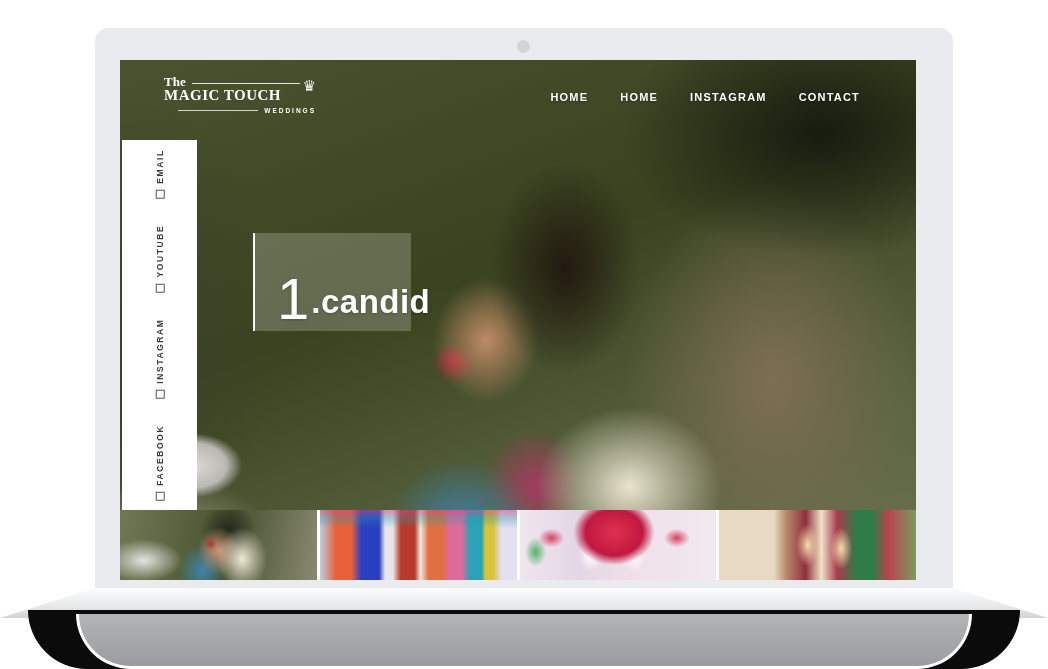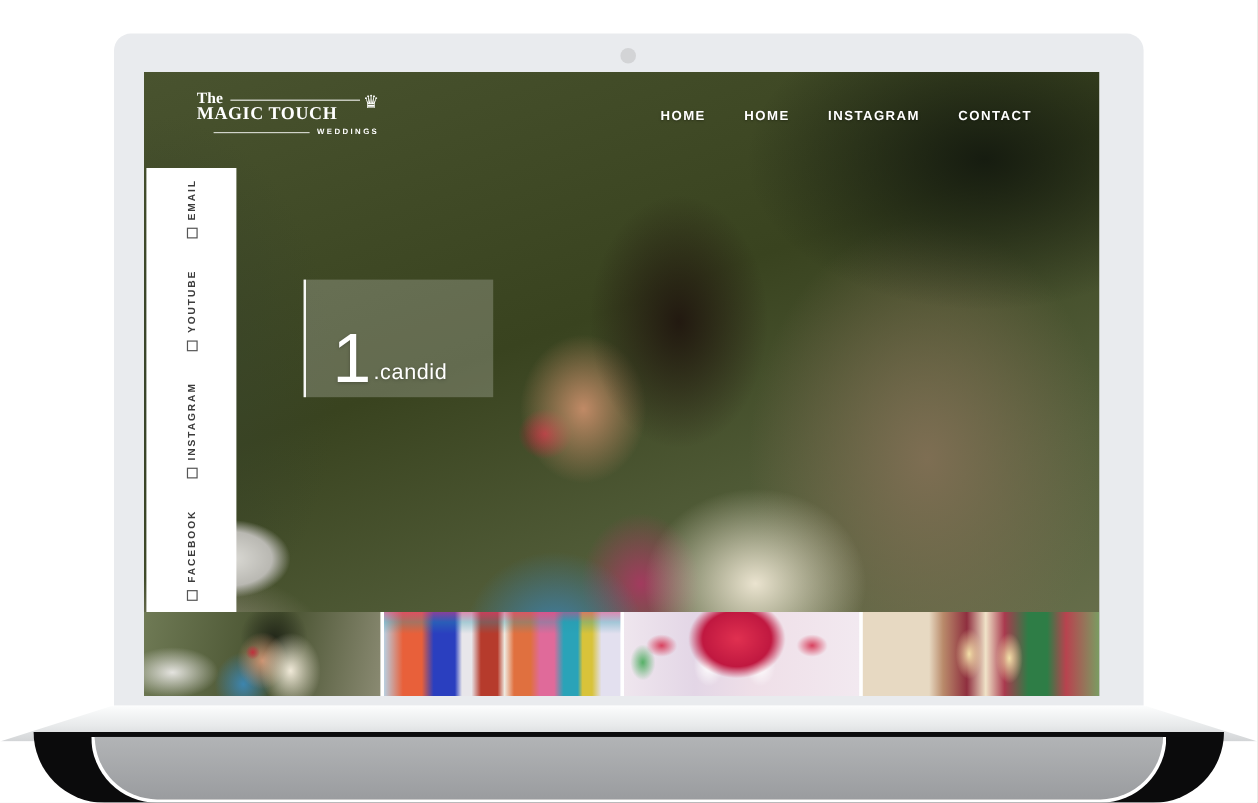--- a/index.html
+++ b/index.html
@@ -63,21 +63,21 @@
   .social-item{display:flex;align-items:center;gap:6px;cursor:pointer;}
   .social-box{width:7px;height:7px;border:1px solid #555;display:inline-block;}
   .social-label{font-size:8.5px;font-weight:bold;letter-spacing:1.6px;color:#3c3c3c;}
 
   
   .candid{position:absolute;left:133px;top:173px;width:158px;height:98px;
           background:rgba(250,250,250,.22);border-left:2px solid rgba(255,255,255,.95);
           display:flex;align-items:flex-end;padding:0 0 8px 22px;box-sizing:border-box;
           color:#fff;text-shadow:0 1px 3px rgba(0,0,0,.25);}
   .candid-num{font-size:58px;font-weight:200;line-height:.85;}
-  .candid-word{font-size:18px;font-weight:400;letter-spacing:.5px;margin:0 8px 2px 2px;}
+  .candid-word{font-size:33px;font-weight:700;letter-spacing:.5px;margin:0 8px 2px 2px;}
 
   
   .strip{position:absolute;left:0;top:450px;width:796px;height:70px;background:#fff;
          display:flex;gap:3px;}
   .thumb{flex:1;height:100%;cursor:pointer;}
   .thumb1{background:
       radial-gradient(ellipse 55px 30px at 12% 72%, #e4e3df 0%, rgba(0,0,0,0) 70%),
       radial-gradient(ellipse 38px 48px at 62% 70%, #f0e9d8 0%, rgba(0,0,0,0) 66%),
       radial-gradient(circle 7px at 46% 48%, #c0303c 0%, rgba(0,0,0,0) 85%),
       radial-gradient(ellipse 30px 34px at 50% 58%, #cc9473 0%, rgba(0,0,0,0) 70%),

